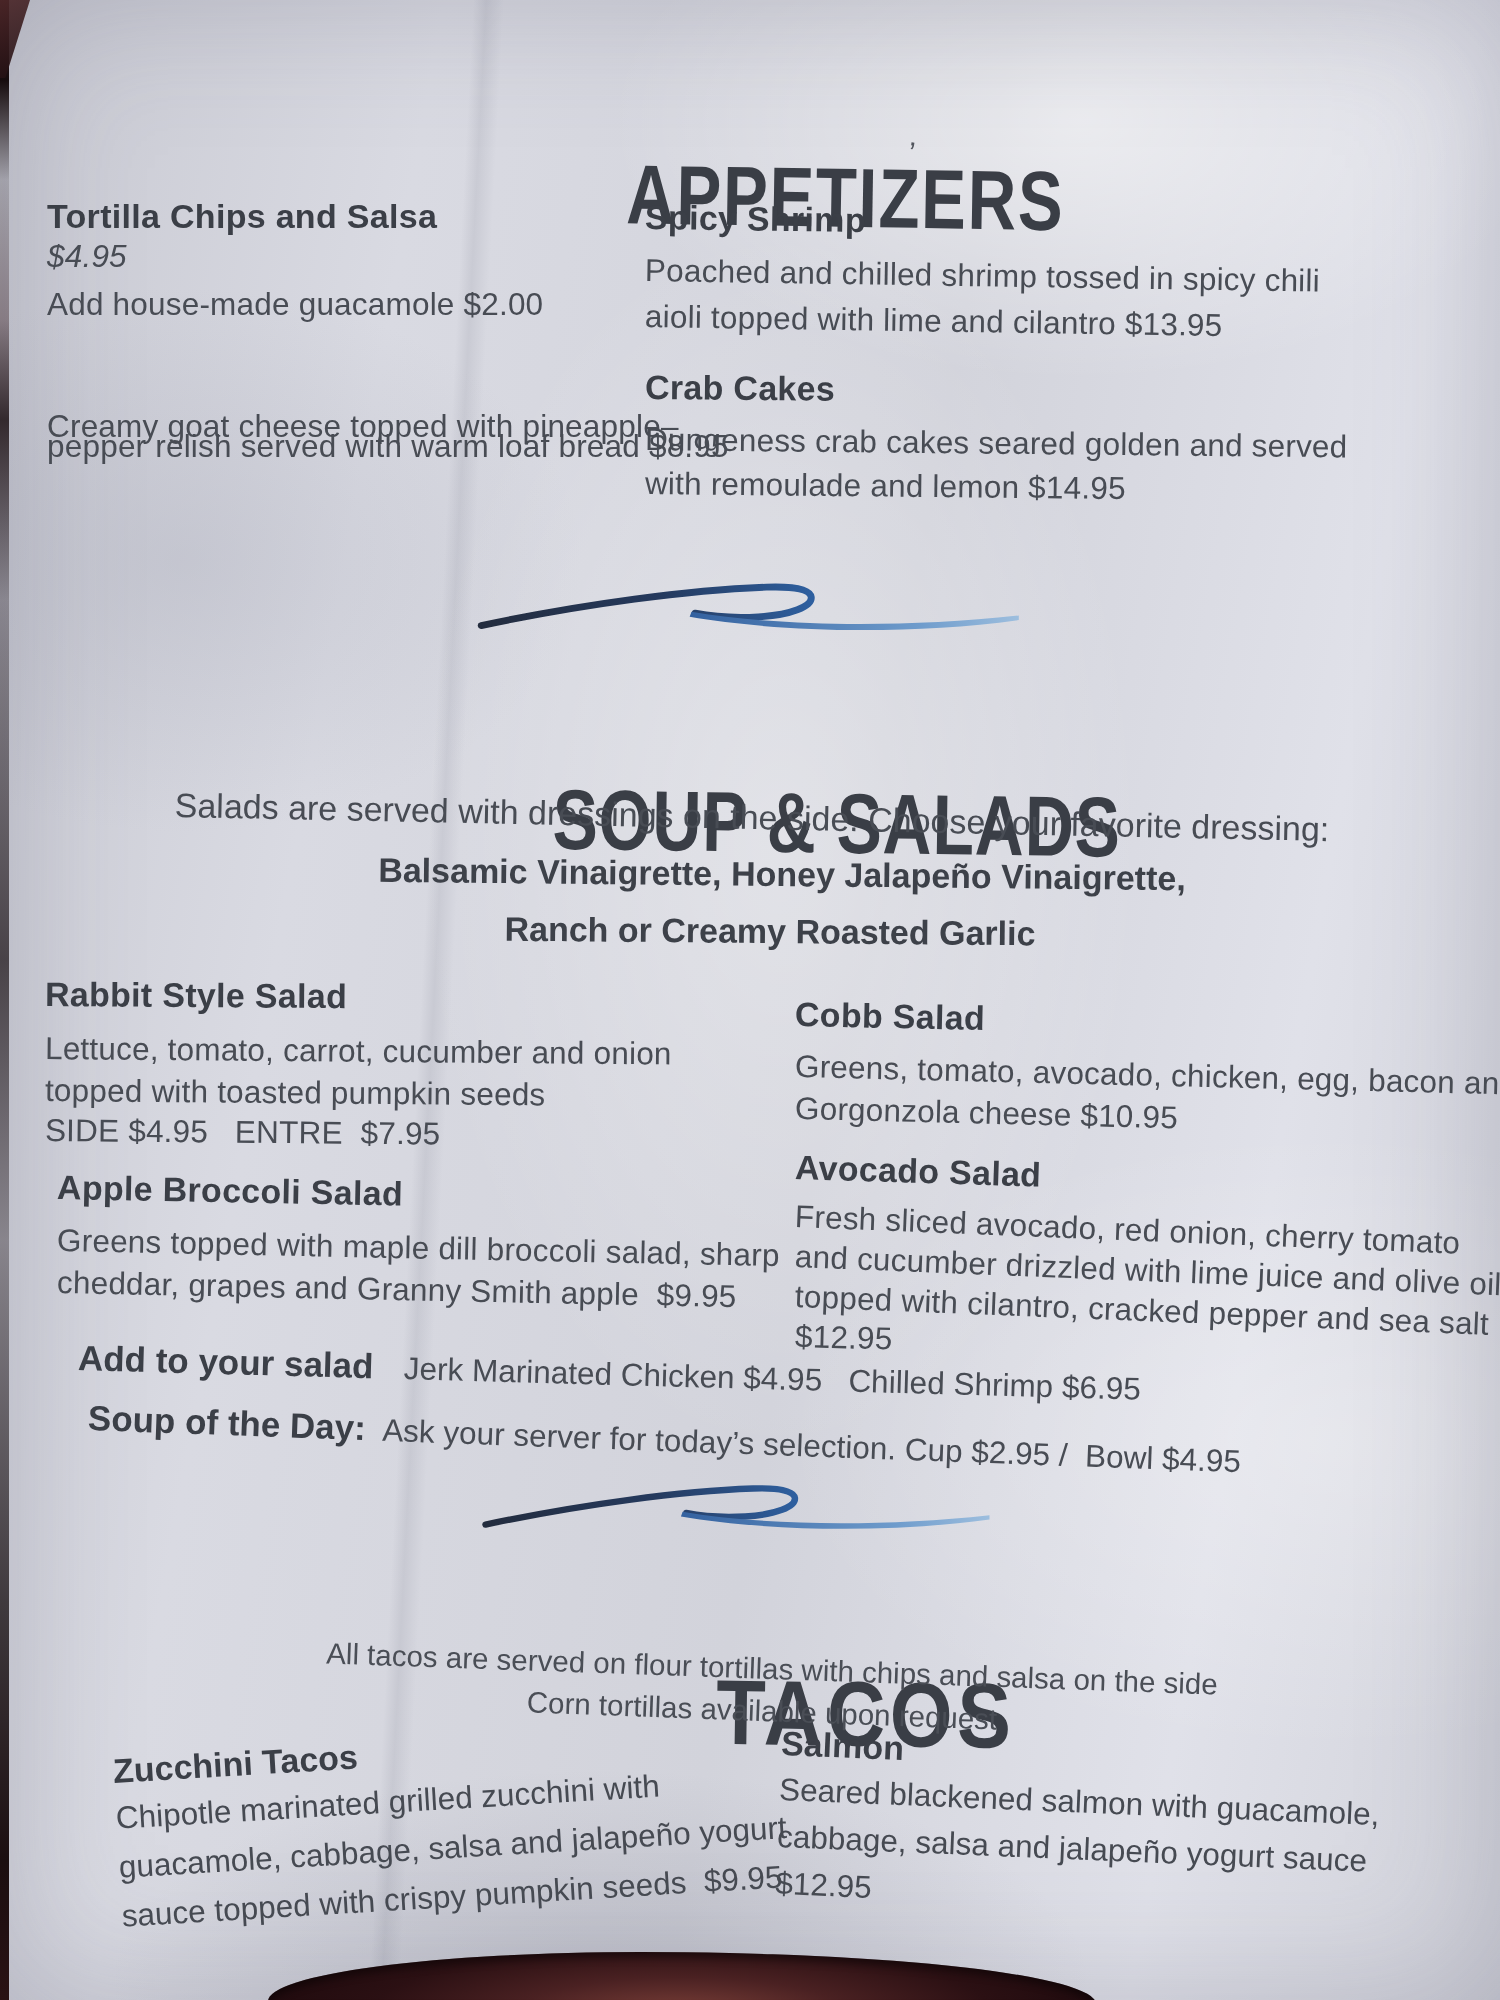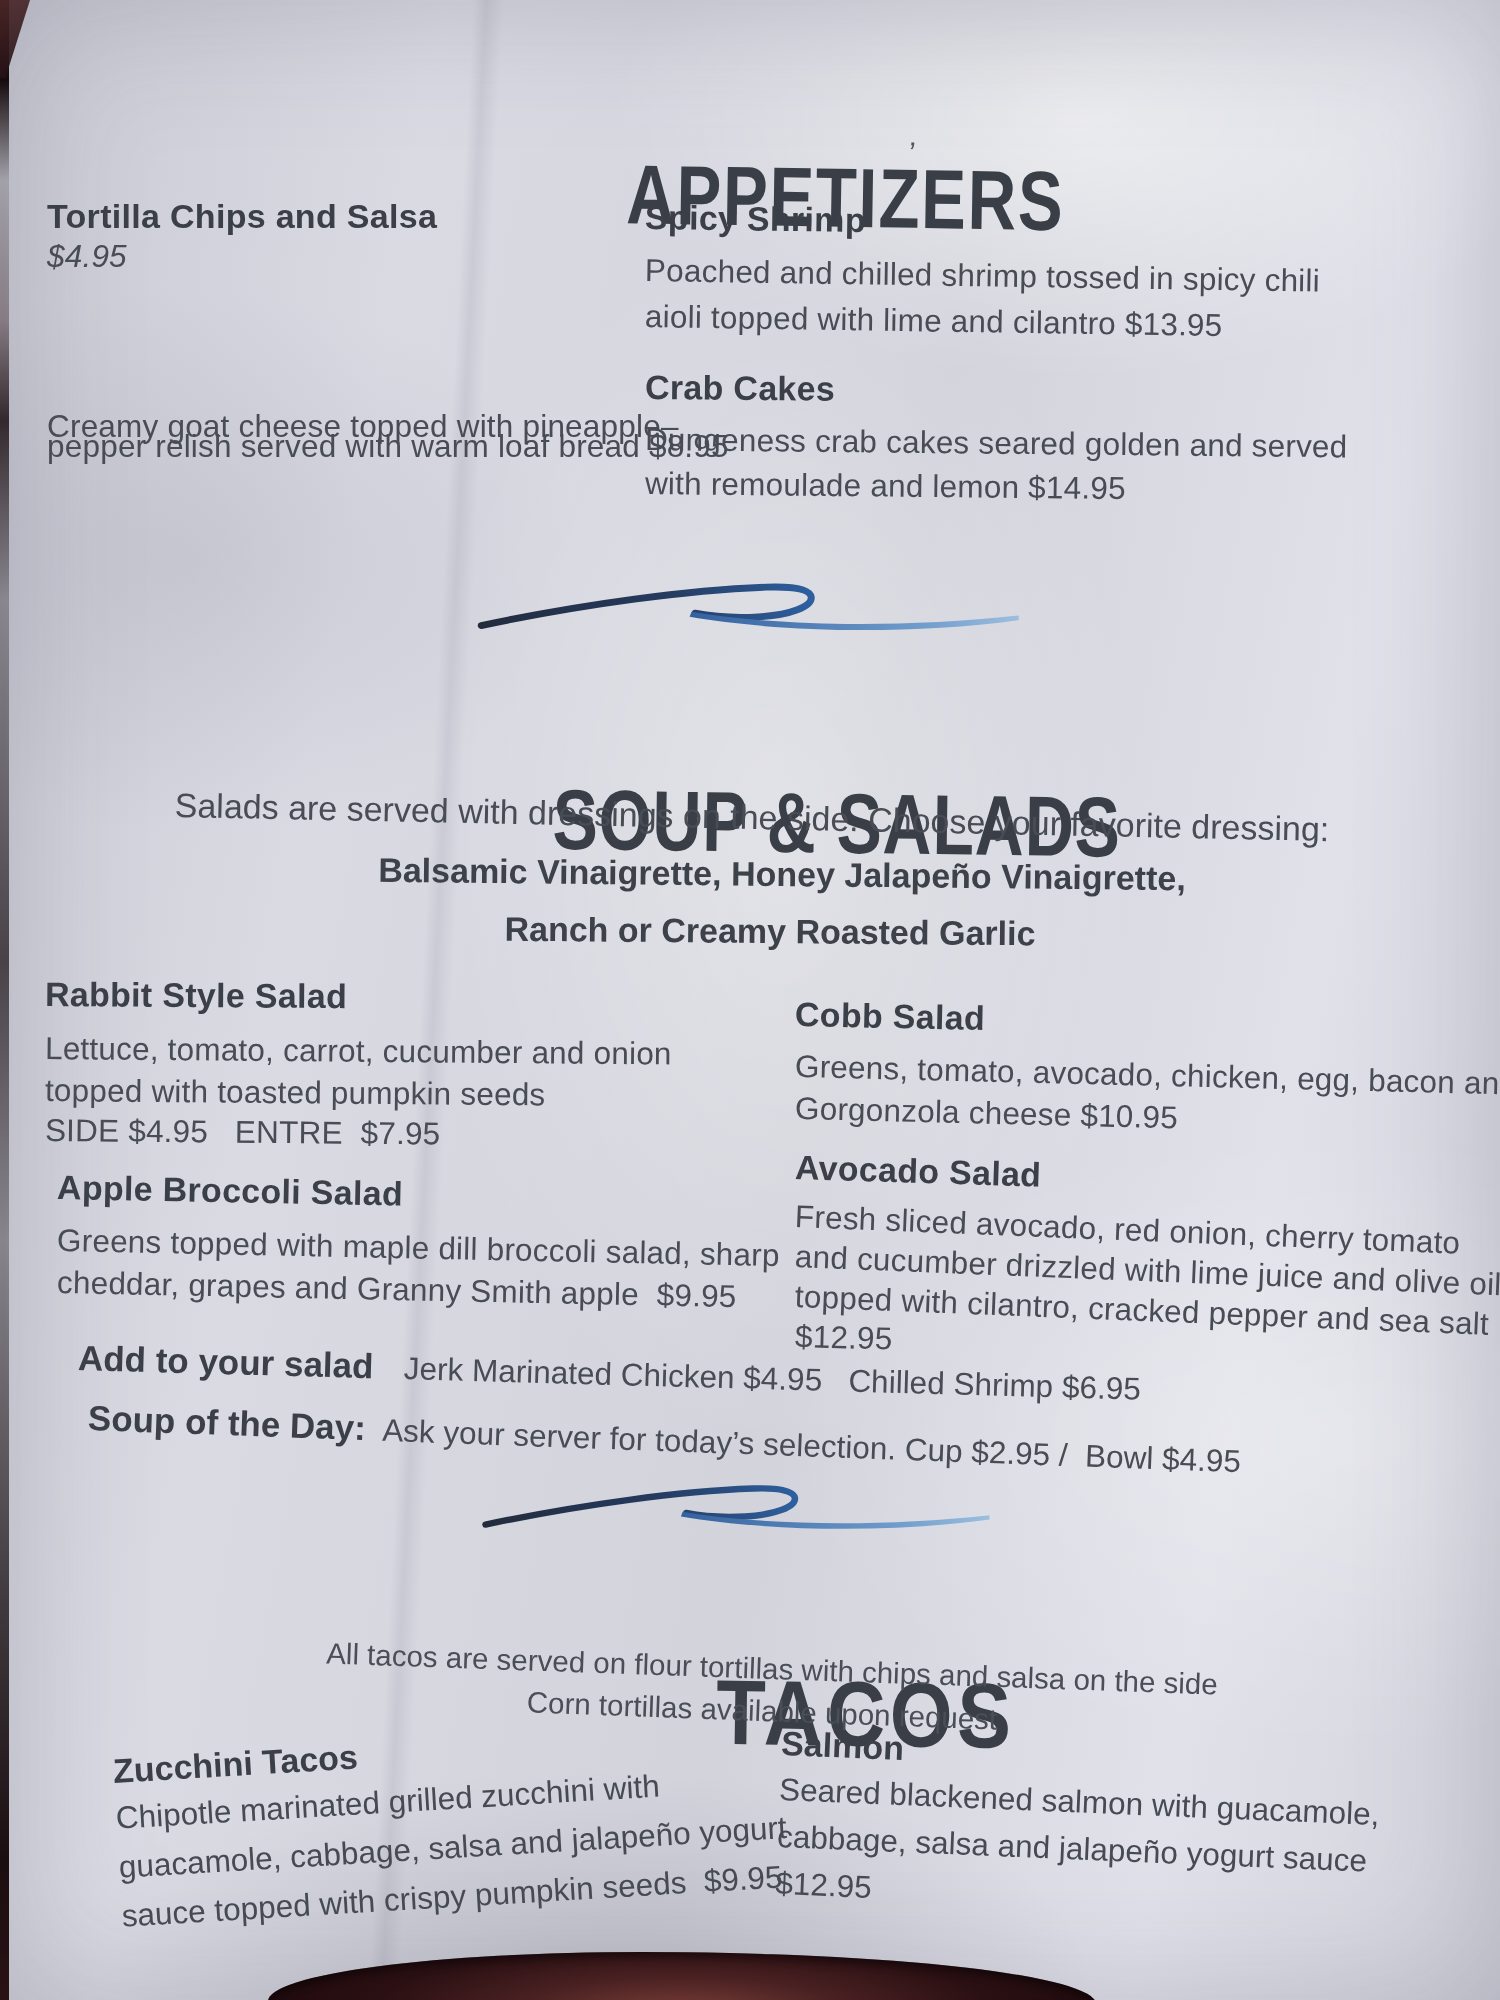--- a/index.html
+++ b/index.html
@@ -55,20 +55,21 @@
 
 <div class="photo">
 
   <div class="sec-head" style="left:795px;top:52px;font-size:84px;letter-spacing:2px;transform:translateX(-50%) rotate(.9deg);">
     <span class="hx">APPETIZERS</span>
   </div>
   <div class="speck" style="left:908px;top:136px;transform:rotate(8deg);">’</div>
 
   <div class="line b" style="left:47px;top:197px;">Tortilla Chips and Salsa</div>
   <div class="line" style="left:47px;top:238px;font-style:italic;">$4.95</div>
+  <div class="line" style="left:47px;top:286px;">Add house-made guacamole $2.00</div>
 
   <div class="line" style="left:47px;top:408px;text-align:center;">Creamy goat cheese topped with pineapple–</div>
   <div class="line" style="left:47px;top:428px;">pepper relish served with warm loaf bread $8.95</div>
 
   <div class="line b" style="left:645px;top:198px;transform:rotate(.8deg);transform-origin:left center;">Spicy Shrimp</div>
   <div class="line" style="left:645px;top:252px;transform:rotate(.9deg);transform-origin:left center;">Poached and chilled shrimp tossed in spicy chili</div>
   <div class="line" style="left:645px;top:298px;transform:rotate(.9deg);transform-origin:left center;">aioli topped with lime and cilantro $13.95</div>
 
   <div class="line b" style="left:645px;top:368px;transform:rotate(.5deg);transform-origin:left center;">Crab Cakes</div>
   <div class="line" style="left:645px;top:421px;transform:rotate(.6deg);transform-origin:left center;">Dungeness crab cakes seared golden and served</div>

